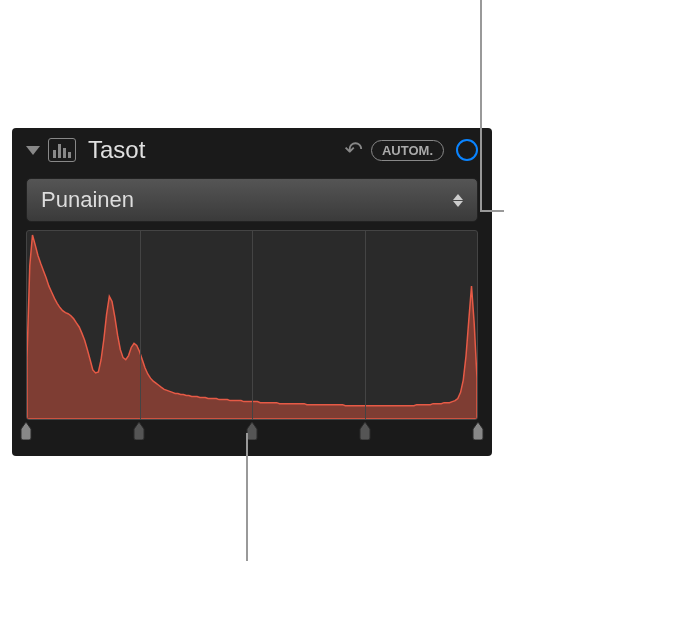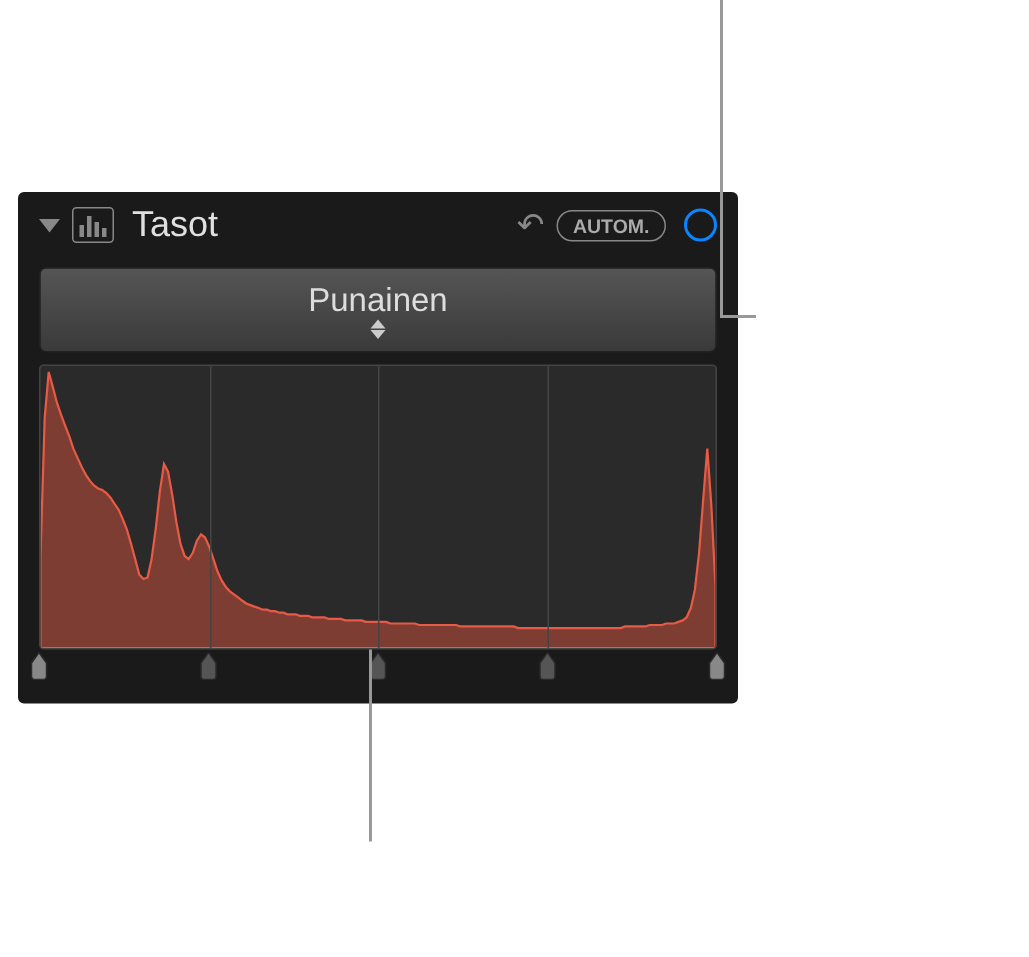--- a/index.html
+++ b/index.html
@@ -100,21 +100,20 @@
     .dropdown {
       margin: 8px 14px;
       background: linear-gradient(to bottom, #555, #3a3a3a);
       border: 1px solid #222;
       border-radius: 5px;
       padding: 8px 14px;
       display: flex;
       align-items: center;
       justify-content: space-between;
       cursor: pointer;
-      flex-direction: column;
     }
     
     .dropdown-label {
       color: #ddd;
       font-size: 22px;
     }
     
     .dropdown-arrows {
       display: flex;
       flex-direction: column;

